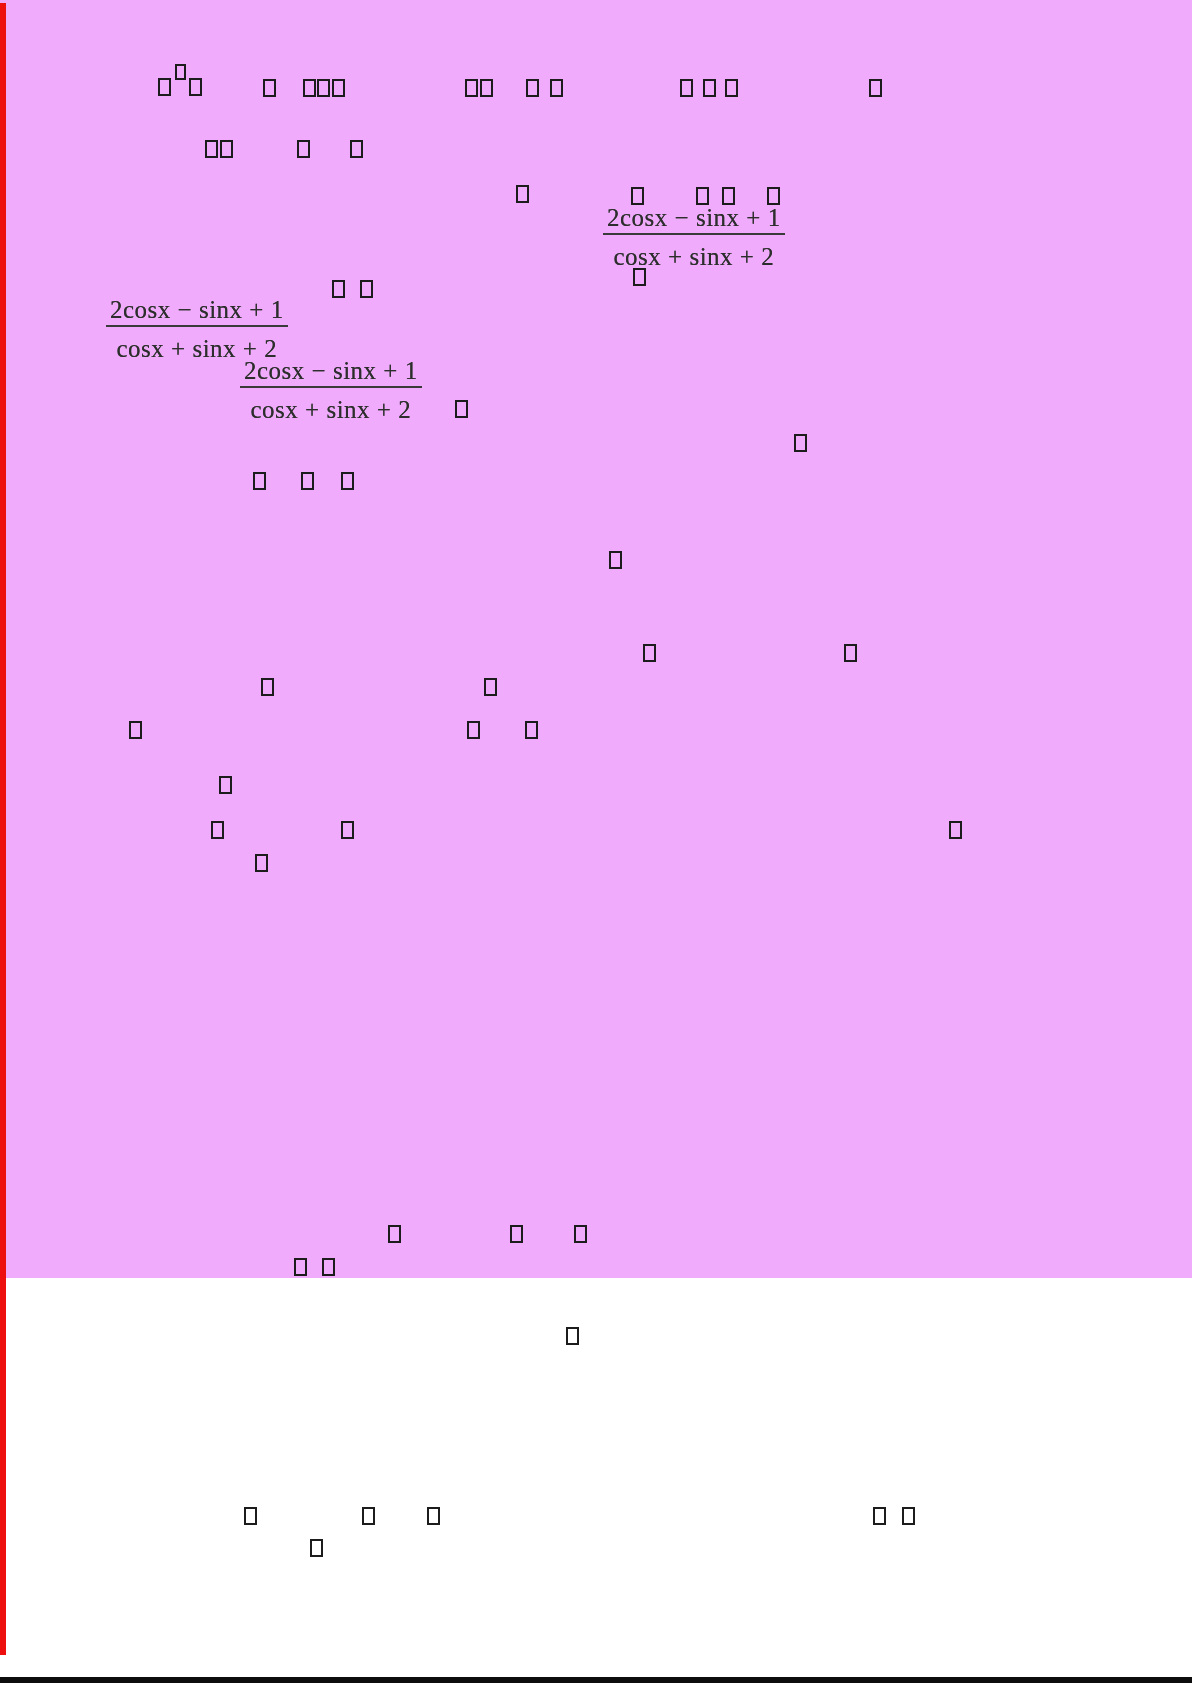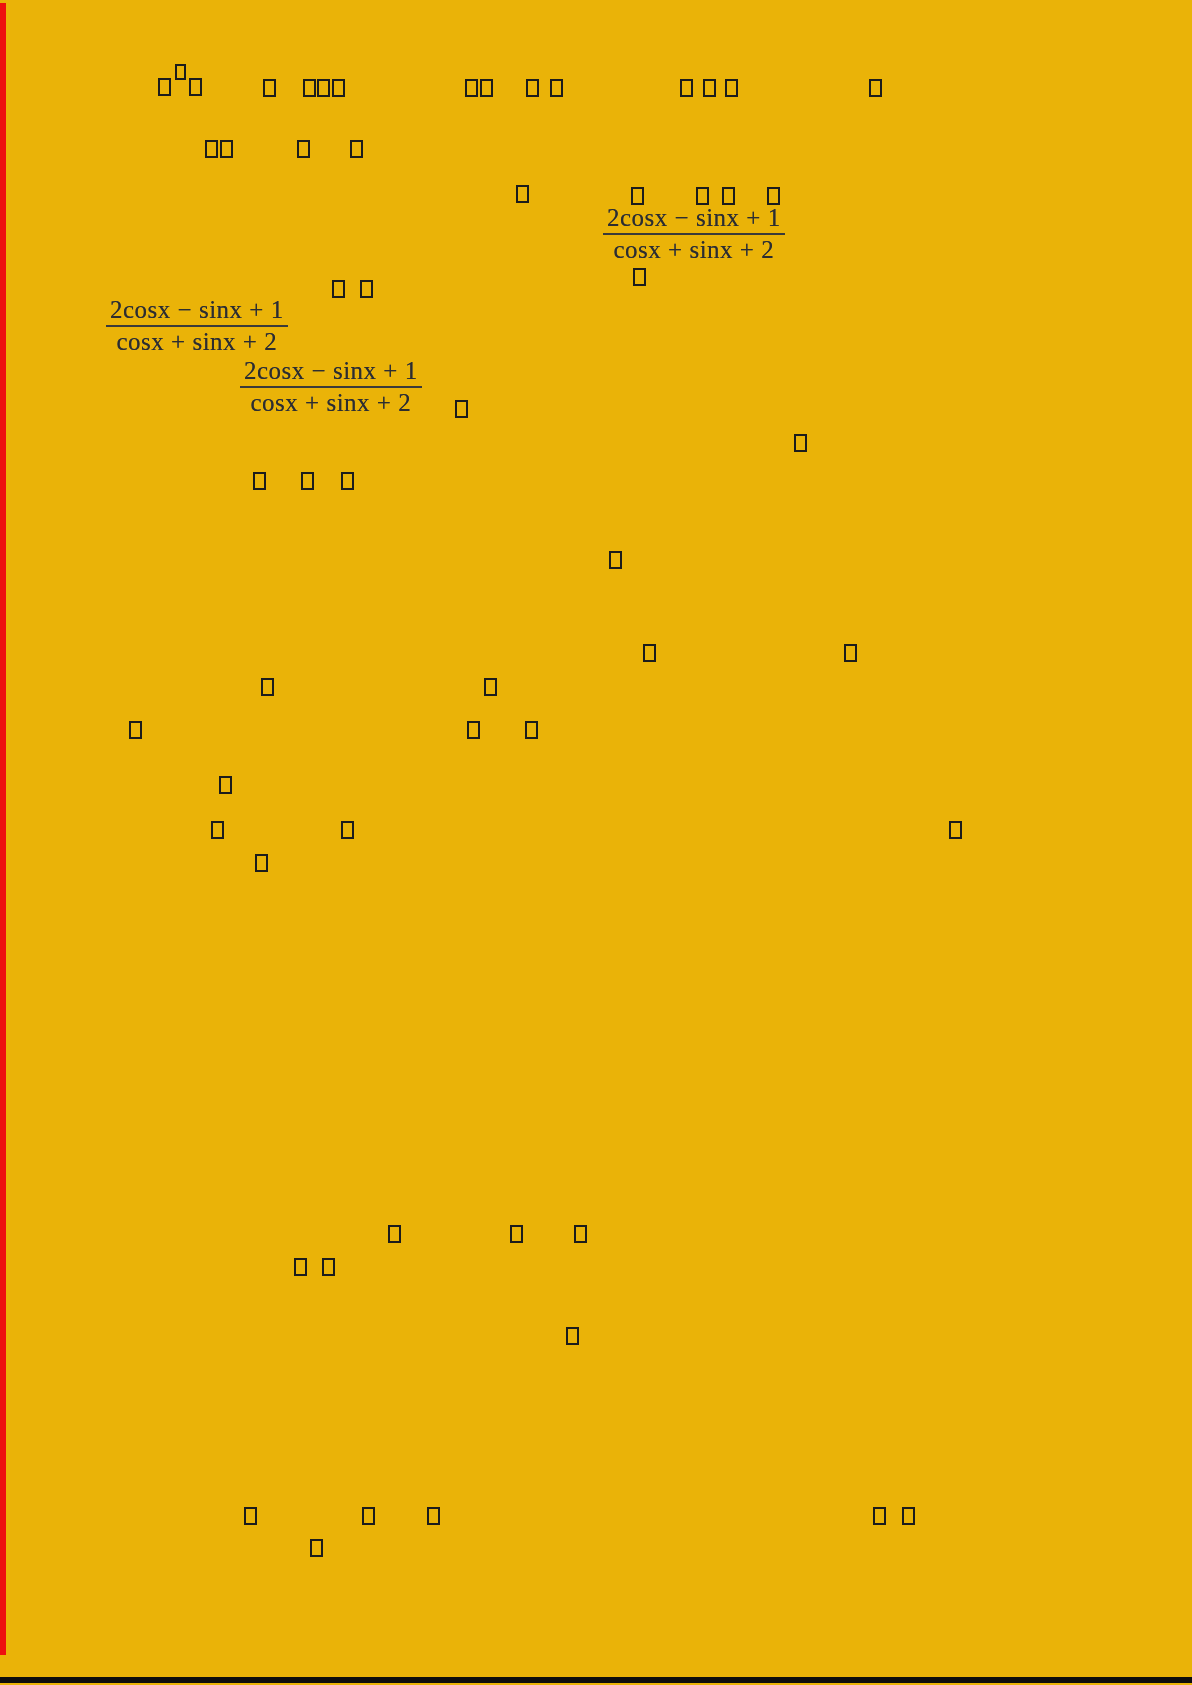--- a/index.html
+++ b/index.html
@@ -1,20 +1,20 @@
 <!DOCTYPE html>
 <html><head>
 <meta charset="utf-8">
 <style>
   html,body{margin:0;padding:0;}
   body{
     width:1192px;height:1685px;position:relative;background:#ffffff;overflow:hidden;
     font-family:"Liberation Serif", serif;
   }
-  #page{position:absolute;left:0;top:0;width:1192px;height:1685px;background:#eab308;}
+  #page{position:absolute;left:0;top:0;width:1192px;height:1278px;background:#f0abfc;}
   .edge-bar{position:absolute;}
   
   .tofu{
     position:absolute;
     width:9px;height:14px;
     border:2px solid #1c1c1c;
     background:transparent;
     box-sizing:content-box;
   }
   
@@ -30,21 +30,21 @@
     text-shadow:0 0 0.6px #5a5a5a;
     white-space:nowrap;
   }
   .fraction .num{
     display:block;
     padding:0 4px 1px 4px;
     border-bottom:2px solid #3a3a3a;
   }
   .fraction .den{
     display:block;
-    padding:1px 4px 0 4px;
+    padding:8px 4px 0 4px;
     font-family:Liberation Serif, serif;
   }
 </style>
 </head>
 <body>
 
 <div id="page">
   <div class="edge-bar" style="left: 0px; top: 3px; width: 6px; height: 1652px; background: rgb(238, 15, 15);"></div>
   <div id="glyph-layer">
       <div class="tofu" style="left: 158px; top: 78px;"></div>

